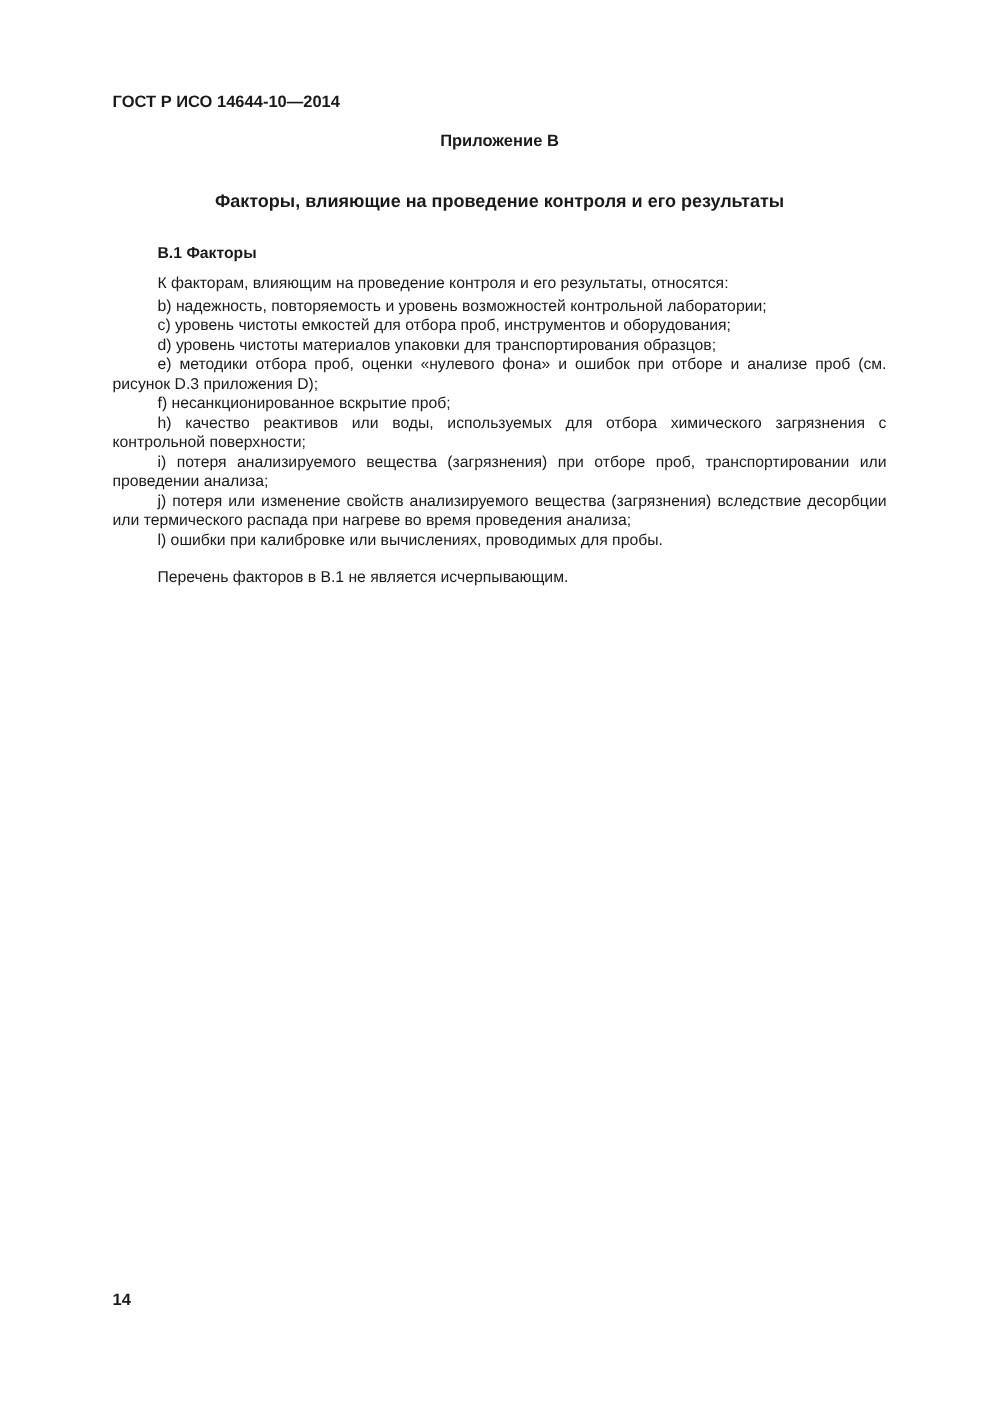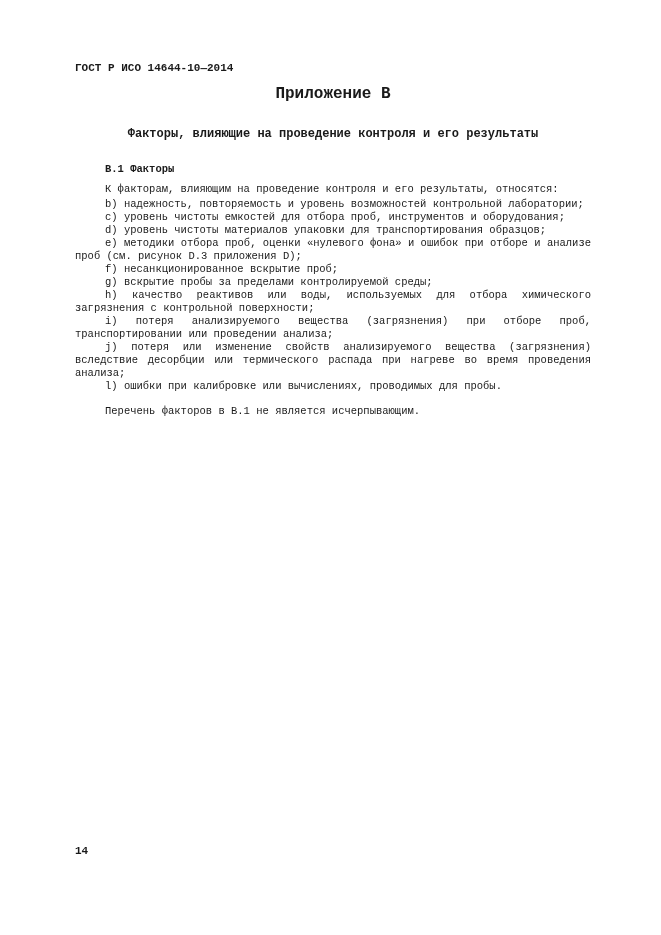--- a/index.html
+++ b/index.html
@@ -5,40 +5,40 @@
   html, body {
     margin: 0;
     padding: 0;
     background: #ffffff;
   }
   .page {
     position: relative;
     width: 661px;
     height: 935px;
     background: #ffffff;
-    font-family: Liberation Mono, monospace;
+    font-family: Liberation Sans, sans-serif;
     color: #1a1a1a;
     box-sizing: border-box;
     overflow: hidden;
   }
   .content {
     position: absolute;
     left: 75px;
     right: 70px;
     top: 62px;
   }
   .doc-code {
     font-size: 11px;
     font-weight: bold;
     text-align: left;
     margin: 0 0 14px 0;
   }
   .annex-block {
     text-align: center;
-    font-size: 16px;
+    font-size: 11px;
     font-weight: bold;
     line-height: 13px;
     margin: 0 0 26px 0;
   }
   .annex-label, .annex-note {
     display: block;
   }
   .main-title {
     text-align: center;
     font-size: 12px;
@@ -61,21 +61,21 @@
   .intro-para {
     margin-bottom: 2px;
   }
   .final-para {
     text-align: left;
     margin-top: 12px;
   }
   .page-number {
     position: absolute;
     left: 75px;
-    bottom: 78px;
+    bottom: 62px;
     font-size: 11px;
     font-weight: bold;
   }
 </style>
 </head>
 <body>
 
 <div class="page">
   <div class="content">
 
@@ -89,21 +89,20 @@
 
     <h2 class="section-heading">B.1 Факторы</h2>
 
     <p class="para intro-para">К факторам, влияющим на проведение контроля и его результаты, относятся:</p>
 
     <p class="list-item">b) надежность, повторяемость и уровень возможностей контрольной лаборатории;</p>
     <p class="list-item">c) уровень чистоты емкостей для отбора проб, инструментов и оборудования;</p>
     <p class="list-item">d) уровень чистоты материалов упаковки для транспортирования образцов;</p>
     <p class="list-item">e) методики отбора проб, оценки «нулевого фона» и ошибок при отборе и анализе проб (см. рисунок D.3 приложения D);</p>
     <p class="list-item">f) несанкционированное вскрытие проб;</p>
-    <p class="list-item">g) вскрытие пробы за пределами контролируемой среды;</p>
     <p class="list-item">h) качество реактивов или воды, используемых для отбора химического загрязнения с контрольной поверхности;</p>
     <p class="list-item">i) потеря анализируемого вещества (загрязнения) при отборе проб, транспортировании или проведении анализа;</p>
     <p class="list-item">j) потеря или изменение свойств анализируемого вещества (загрязнения) вследствие десорбции или термического распада при нагреве во время проведения анализа;</p>
     <p class="list-item">l) ошибки при калибровке или вычислениях, проводимых для пробы.</p>
 
 
     <p class="para final-para">Перечень факторов в B.1 не является исчерпывающим.</p>
 
   </div>
 

